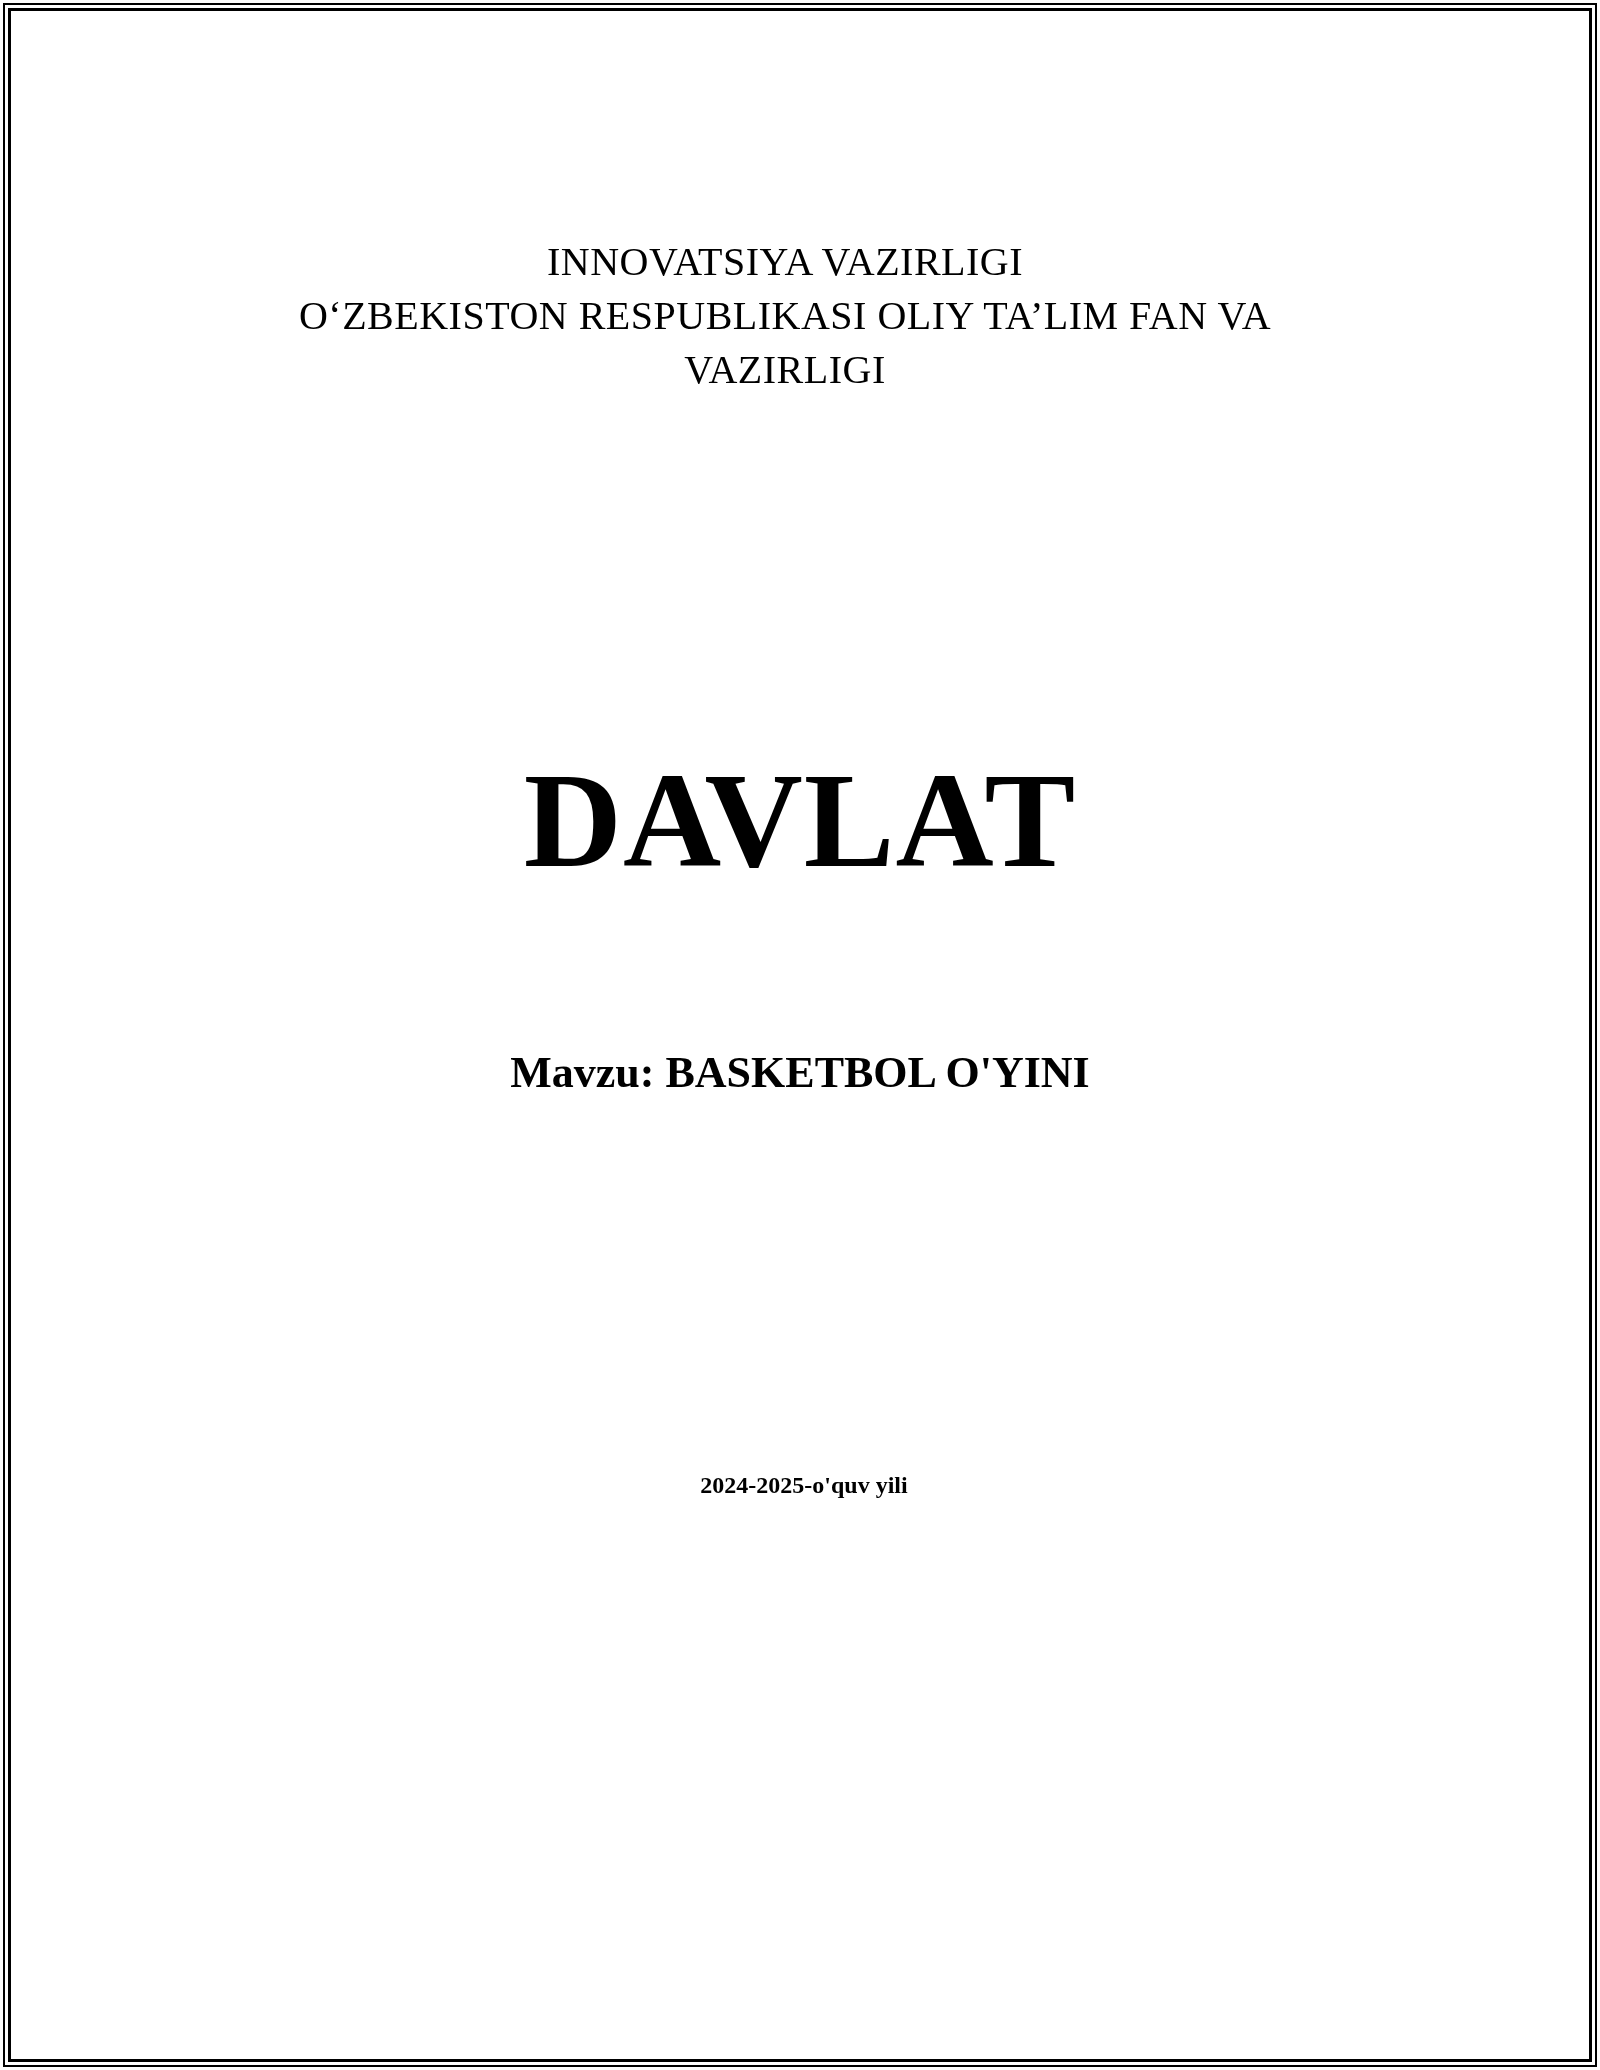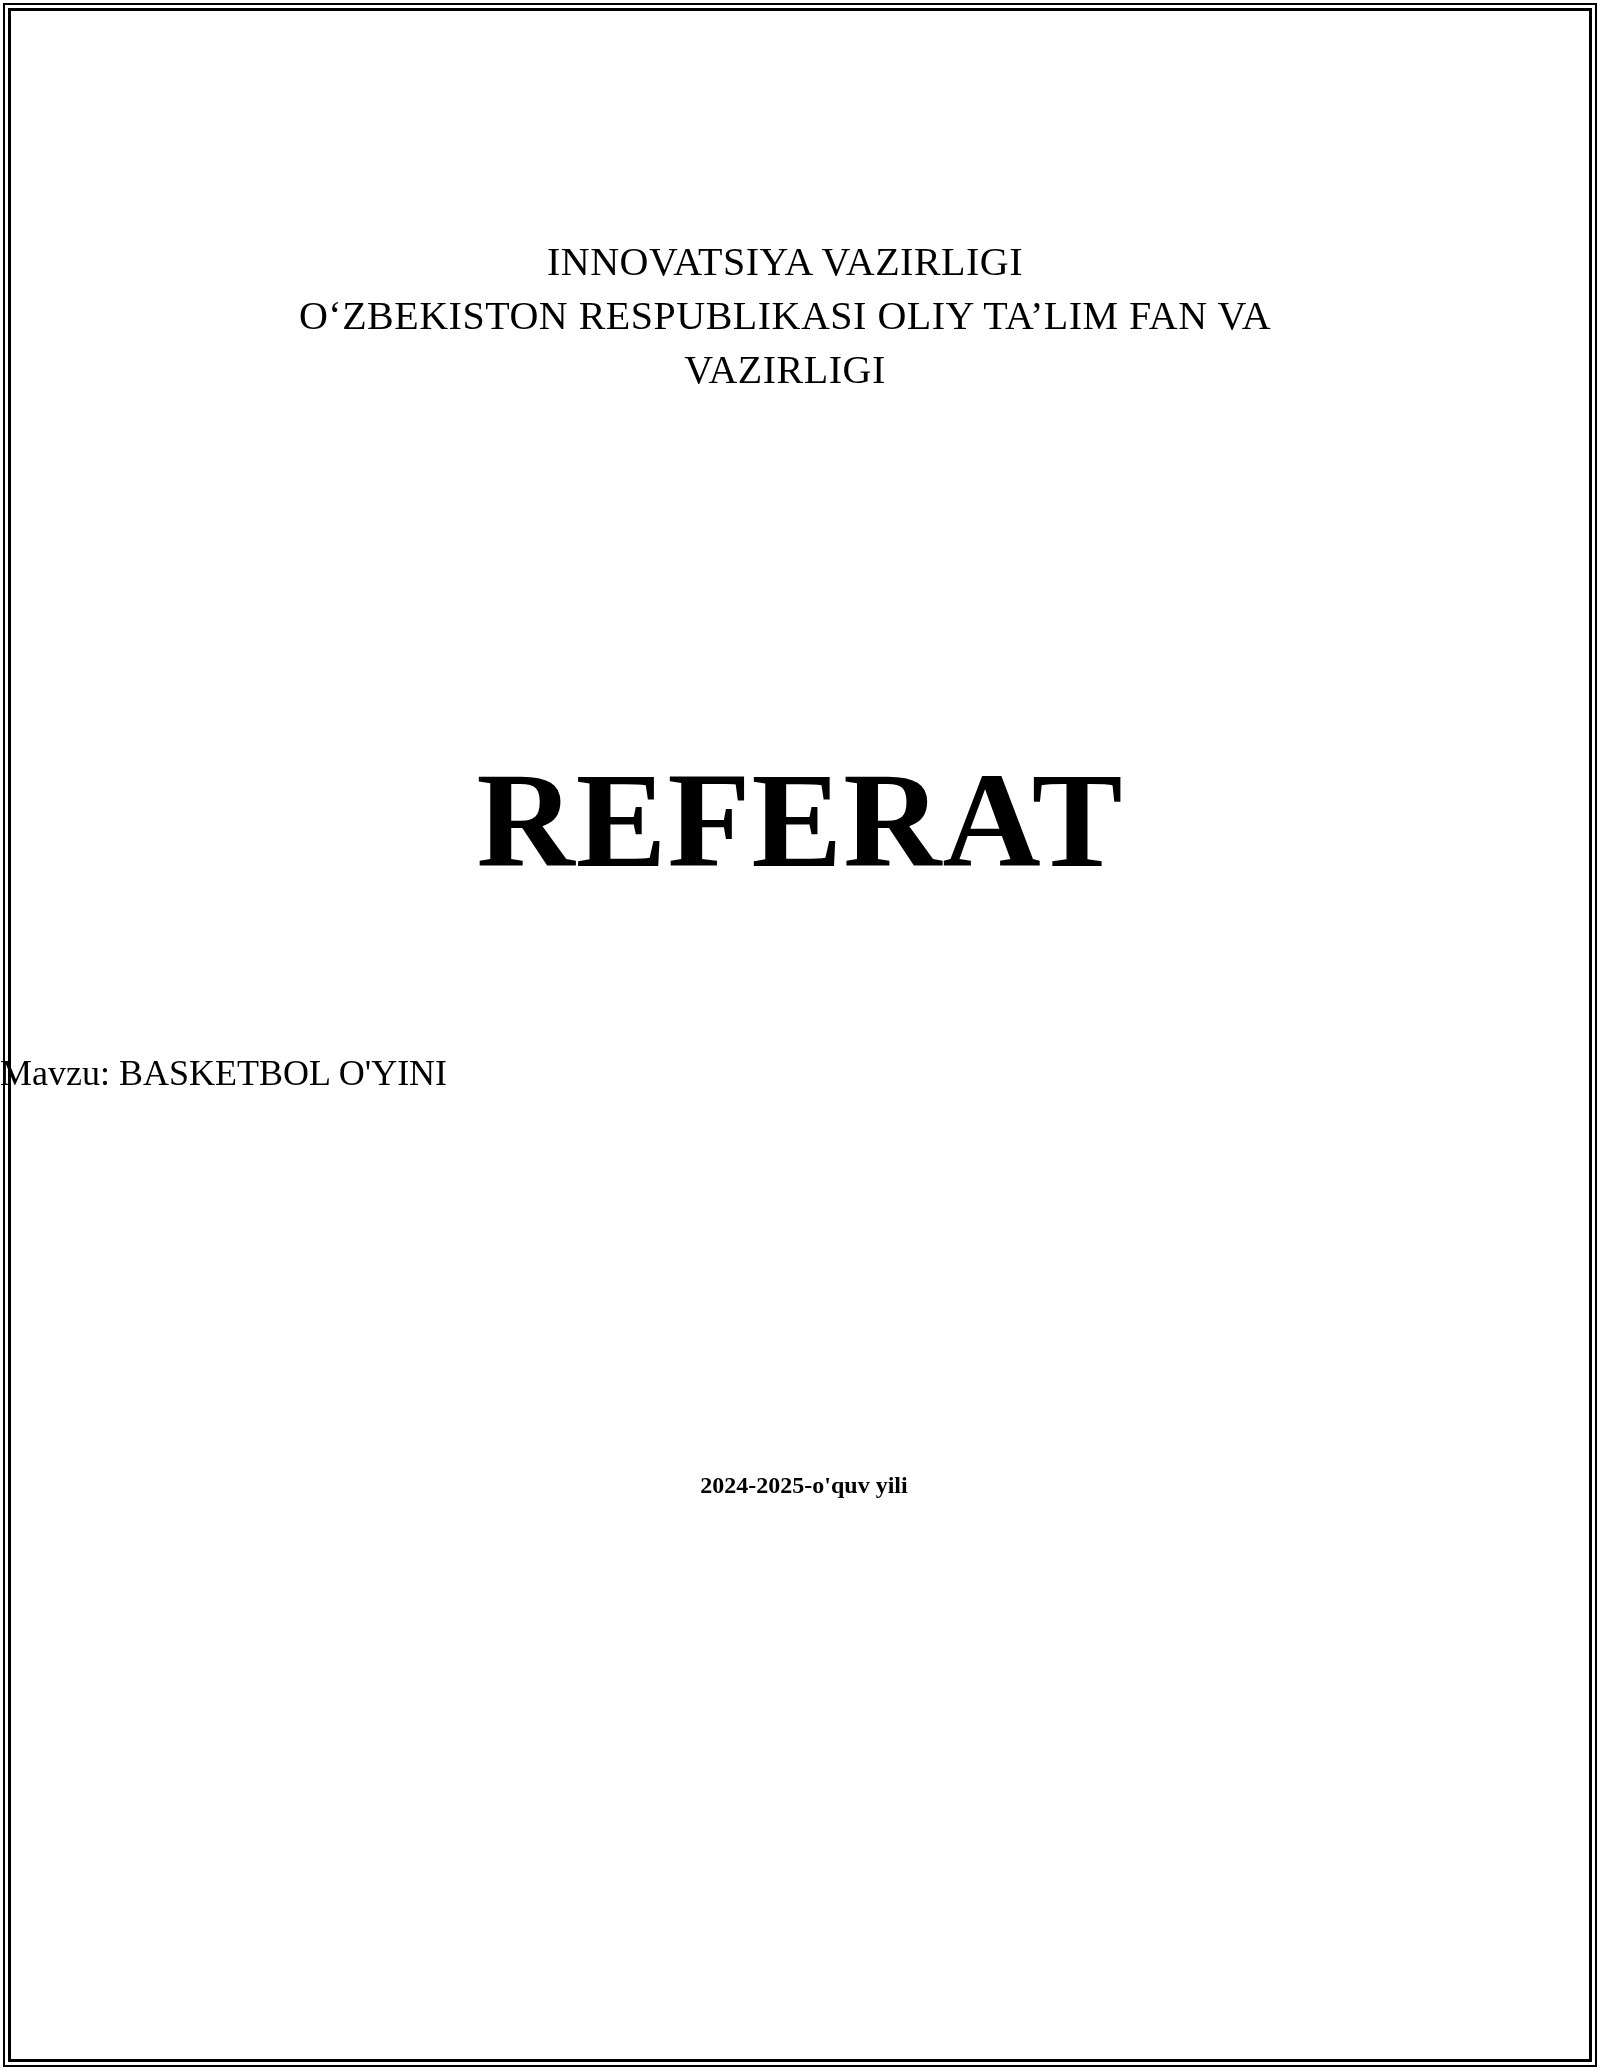--- a/index.html
+++ b/index.html
@@ -51,24 +51,24 @@
     line-height: 136px;
     font-weight: 700;
     letter-spacing: 1px;
   }
   
   .topic-line {
     position: absolute;
     top: 1052px;
     left: 0;
     right: 0;
-    text-align: left;
-    font-size: 36px;
+    text-align: center;
+    font-size: 44px;
     line-height: 42px;
-    font-weight: 400;
+    font-weight: 700;
   }
   
   .academic-year {
     position: absolute;
     top: 1471px;
     left: 8px;
     right: 0;
     text-align: center;
     font-size: 24px;
     line-height: 28px;
@@ -80,17 +80,17 @@
 
 <div class="frame-outer"></div>
 <div class="frame-inner"></div>
 
 <div class="ministry-header">
   <div>INNOVATSIYA VAZIRLIGI</div>
   <div>OʻZBEKISTON RESPUBLIKASI OLIY TA’LIM FAN VA</div>
   <div>VAZIRLIGI</div>
 </div>
 
-<div class="doc-title">REFERAT</div>
+<div class="doc-title">DAVLAT</div>
 
 <div class="topic-line">Mavzu: BASKETBOL O'YINI</div>
 
 <div class="academic-year">2024-2025-o'quv yili</div>
 
 </body></html>

